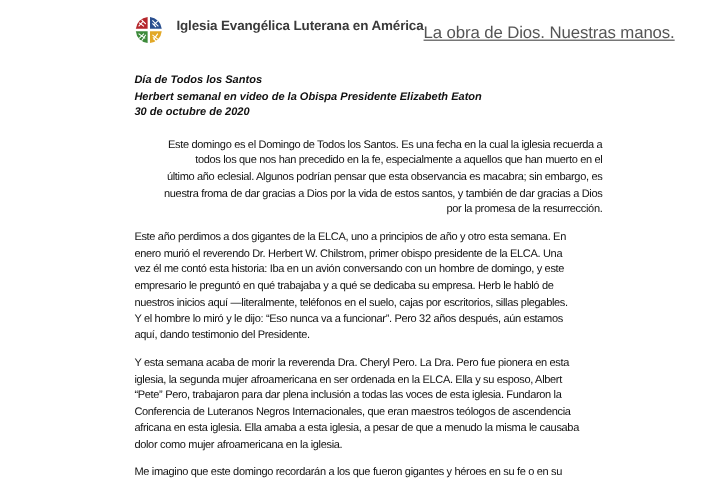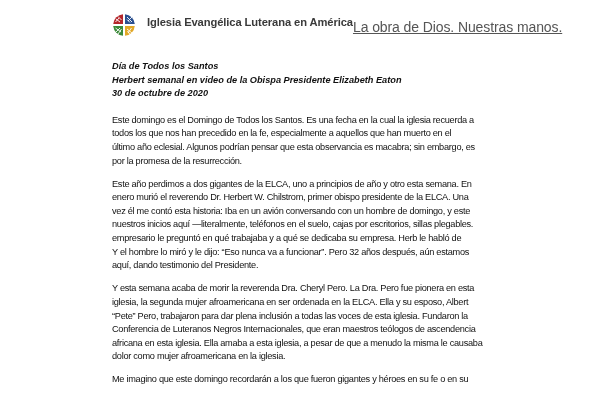--- a/index.html
+++ b/index.html
@@ -66,20 +66,21 @@
       font-style: italic;
     }
     .para {
       font-size: 9.2px;
       line-height: 13.6px;
       margin: 0;
       margin-top: 9.5px;
     }
     .para:first-of-type {
       margin-top: 0;
+      text-align: right;
     }
     .line {
       display: block;
       white-space: nowrap;
       letter-spacing: -0.28px;
     }
     .heading-block + .body {
       margin-top: 13px;
     }
   </style>
@@ -115,28 +116,29 @@
     <span class="heading-line">Día de Todos los Santos</span>
     <span class="heading-line">Herbert semanal en video de la Obispa Presidente Elizabeth Eaton</span>
     <span class="heading-line">30 de octubre de 2020</span>
   </div>
 
   <div class="body">
     <p class="para">
       <span class="line">Este domingo es el Domingo de Todos los Santos. Es una fecha en la cual la iglesia recuerda a</span>
       <span class="line">todos los que nos han precedido en la fe, especialmente a aquellos que han muerto en el</span>
       <span class="line">último año eclesial. Algunos podrían pensar que esta observancia es macabra; sin embargo, es</span>
+      <span class="line">nuestra froma de dar gracias a Dios por la vida de estos santos, y también de dar gracias a Dios</span>
       <span class="line">por la promesa de la resurrección.</span>
     </p>
     <p class="para">
       <span class="line">Este año perdimos a dos gigantes de la ELCA, uno a principios de año y otro esta semana. En</span>
       <span class="line">enero murió el reverendo Dr. Herbert W. Chilstrom, primer obispo presidente de la ELCA. Una</span>
       <span class="line">vez él me contó esta historia: Iba en un avión conversando con un hombre de domingo, y este</span>
+      <span class="line">empresario le preguntó en qué trabajaba y a qué se dedicaba su empresa. Herb le habló de</span>
       <span class="line">nuestros inicios aquí —literalmente, teléfonos en el suelo, cajas por escritorios, sillas plegables.</span>
-      <span class="line">empresario le preguntó en qué trabajaba y a qué se dedicaba su empresa. Herb le habló de</span>
       <span class="line">Y el hombre lo miró y le dijo: “Eso nunca va a funcionar”. Pero 32 años después, aún estamos</span>
       <span class="line">aquí, dando testimonio del Presidente.</span>
     </p>
     <p class="para">
       <span class="line">Y esta semana acaba de morir la reverenda Dra. Cheryl Pero. La Dra. Pero fue pionera en esta</span>
       <span class="line">iglesia, la segunda mujer afroamericana en ser ordenada en la ELCA. Ella y su esposo, Albert</span>
       <span class="line">“Pete” Pero, trabajaron para dar plena inclusión a todas las voces de esta iglesia. Fundaron la</span>
       <span class="line">Conferencia de Luteranos Negros Internacionales, que eran maestros teólogos de ascendencia</span>
       <span class="line">africana en esta iglesia. Ella amaba a esta iglesia, a pesar de que a menudo la misma le causaba</span>
       <span class="line">dolor como mujer afroamericana en la iglesia.</span>

